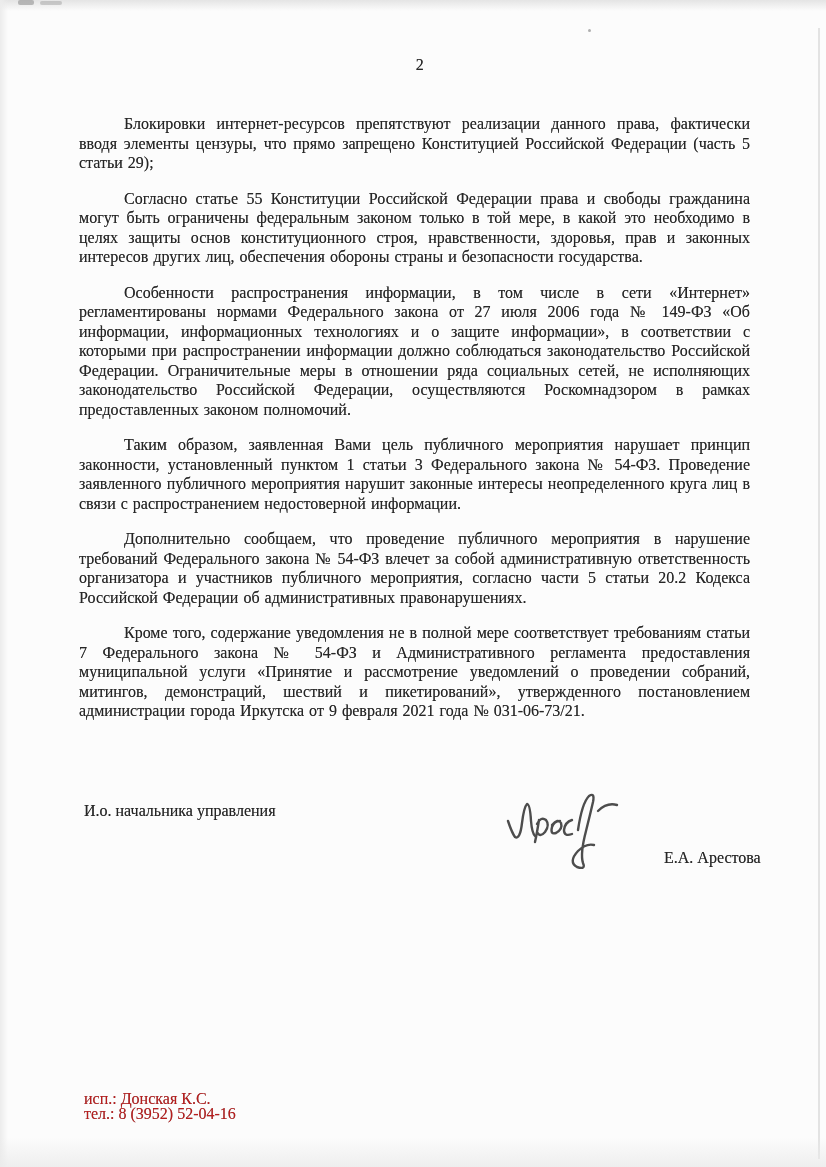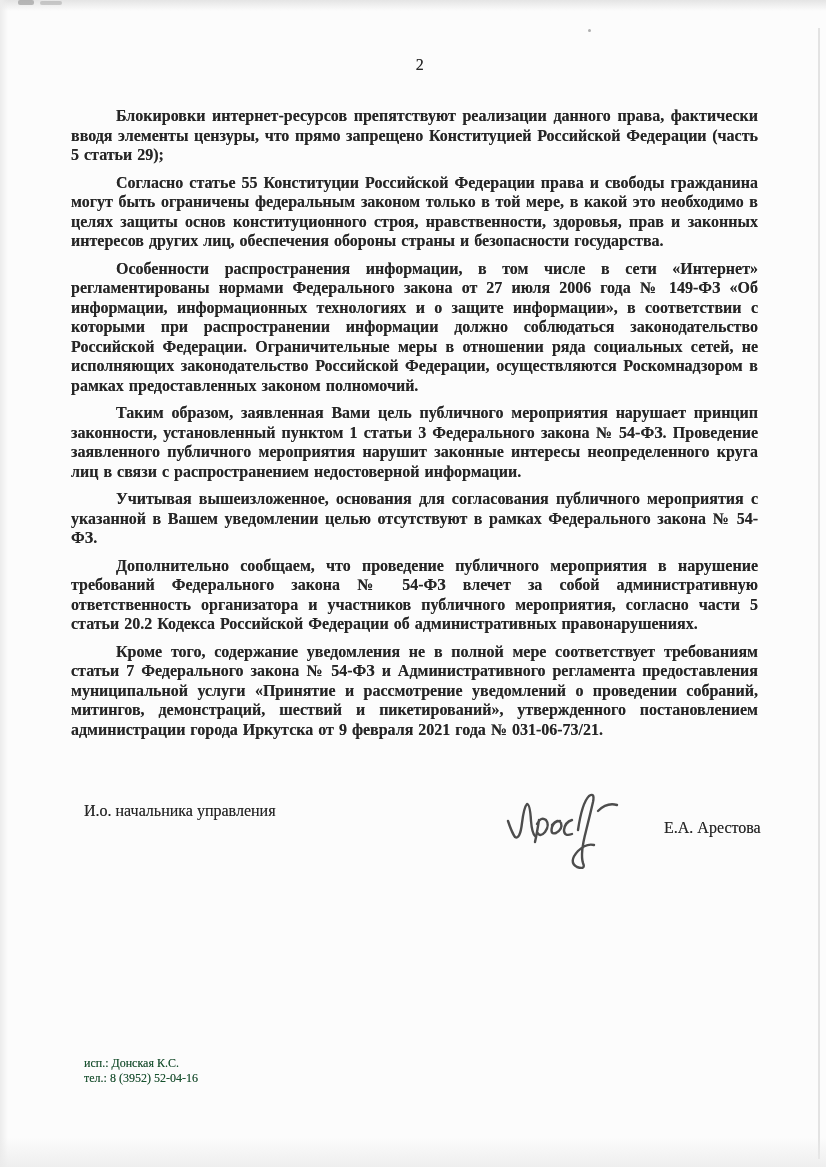--- a/index.html
+++ b/index.html
@@ -42,42 +42,42 @@
     font-size: 16px; letter-spacing: .5px;
     text-shadow: 0 0 .5px rgba(30,30,30,.55);
   }
   .content {
     position: absolute; left: 63px; top: 98px; width: 703px;
     font-size: 16px; line-height: 19.5px;
     text-align: justify;
     word-spacing: 1px;
     text-shadow: 0 0 .5px rgba(30,30,30,.55);
   }
-  .content p { margin: 8px; text-indent: 45px; font-weight: bold; }
+  .content p { margin: 16px; text-indent: 45px; }
 
   .signoff {
     position: absolute; left: 84px; top: 800px;
     font-size: 16px; line-height: 22px;
     text-shadow: 0 0 .5px rgba(30,30,30,.55);
   }
   .signature {
     position: absolute; left: 494px; top: 783px; width: 132px; height: 92px;
   }
   .signature path {
     fill: none; stroke: #4d4d4d; stroke-width: 2.4;
     stroke-linecap: round; stroke-linejoin: round;
   }
   .signer {
-    position: absolute; left: 664px; top: 819px;
+    position: absolute; left: 664px; top: 849px;
     font-size: 16px;
     text-shadow: 0 0 .5px rgba(30,30,30,.55);
   }
   .footer {
-    position: absolute; left: 84px; top: 1056px;
-    font-size: 12px; line-height: 14.5px; color: #14532d;
+    position: absolute; left: 84px; top: 1092px;
+    font-size: 16px; line-height: 14.5px; color: #b91c1c;
     text-shadow: 0 0 .4px rgba(40,40,40,.5);
   }
 </style>
 </head>
 <body>
 
 <div class="scan">
 
   <div class="edge-top"></div>
   <div class="edge-left"></div>
@@ -87,21 +87,20 @@
   <div class="mark mark2"></div>
   <div class="speck"></div>
 
   <div class="page-number">2</div>
 
   <div class="content">
     <p>Блокировки интернет-ресурсов препятствуют реализации данного права, фактически вводя элементы цензуры, что прямо запрещено Конституцией Российской Федерации (часть 5 статьи 29);</p>
     <p>Согласно статье 55 Конституции Российской Федерации права и свободы гражданина могут быть ограничены федеральным законом только в той мере, в какой это необходимо в целях защиты основ конституционного строя, нравственности, здоровья, прав и законных интересов других лиц, обеспечения обороны страны и безопасности государства.</p>
     <p>Особенности распространения информации, в том числе в сети «Интернет» регламентированы нормами Федерального закона от 27 июля 2006 года № 149-ФЗ «Об информации, информационных технологиях и о защите информации», в соответствии с которыми при распространении информации должно соблюдаться законодательство Российской Федерации. Ограничительные меры в отношении ряда социальных сетей, не исполняющих законодательство Российской Федерации, осуществляются Роскомнадзором в рамках предоставленных законом полномочий.</p>
     <p>Таким образом, заявленная Вами цель публичного мероприятия нарушает принцип законности, установленный пунктом 1 статьи 3 Федерального закона № 54-ФЗ. Проведение заявленного публичного мероприятия нарушит законные интересы неопределенного круга лиц в связи с распространением недостоверной информации.</p>
-    <p>Учитывая вышеизложенное, основания для согласования публичного мероприятия с указанной в Вашем уведомлении целью отсутствуют в рамках Федерального закона № 54-ФЗ.</p>
     <p>Дополнительно сообщаем, что проведение публичного мероприятия в нарушение требований Федерального закона № 54-ФЗ влечет за собой административную ответственность организатора и участников публичного мероприятия, согласно части 5 статьи 20.2 Кодекса Российской Федерации об административных правонарушениях.</p>
     <p>Кроме того, содержание уведомления не в полной мере соответствует требованиям статьи 7 Федерального закона № 54-ФЗ и Административного регламента предоставления муниципальной услуги «Принятие и рассмотрение уведомлений о проведении собраний, митингов, демонстраций, шествий и пикетирований», утвержденного постановлением администрации города Иркутска от 9 февраля 2021 года № 031-06-73/21.</p>
   </div>
 
   <div class="signoff">
     <div>И.о. начальника управления</div>
   </div>
 
   <svg class="signature" viewBox="0 0 132 92" xmlns="http://www.w3.org/2000/svg" aria-hidden="true">
     <path d="M14,38 Q18,50 21,54 Q26,57 28,40 Q30,24 33,21 Q36,21 37,38 Q38,50 41,53"></path>

